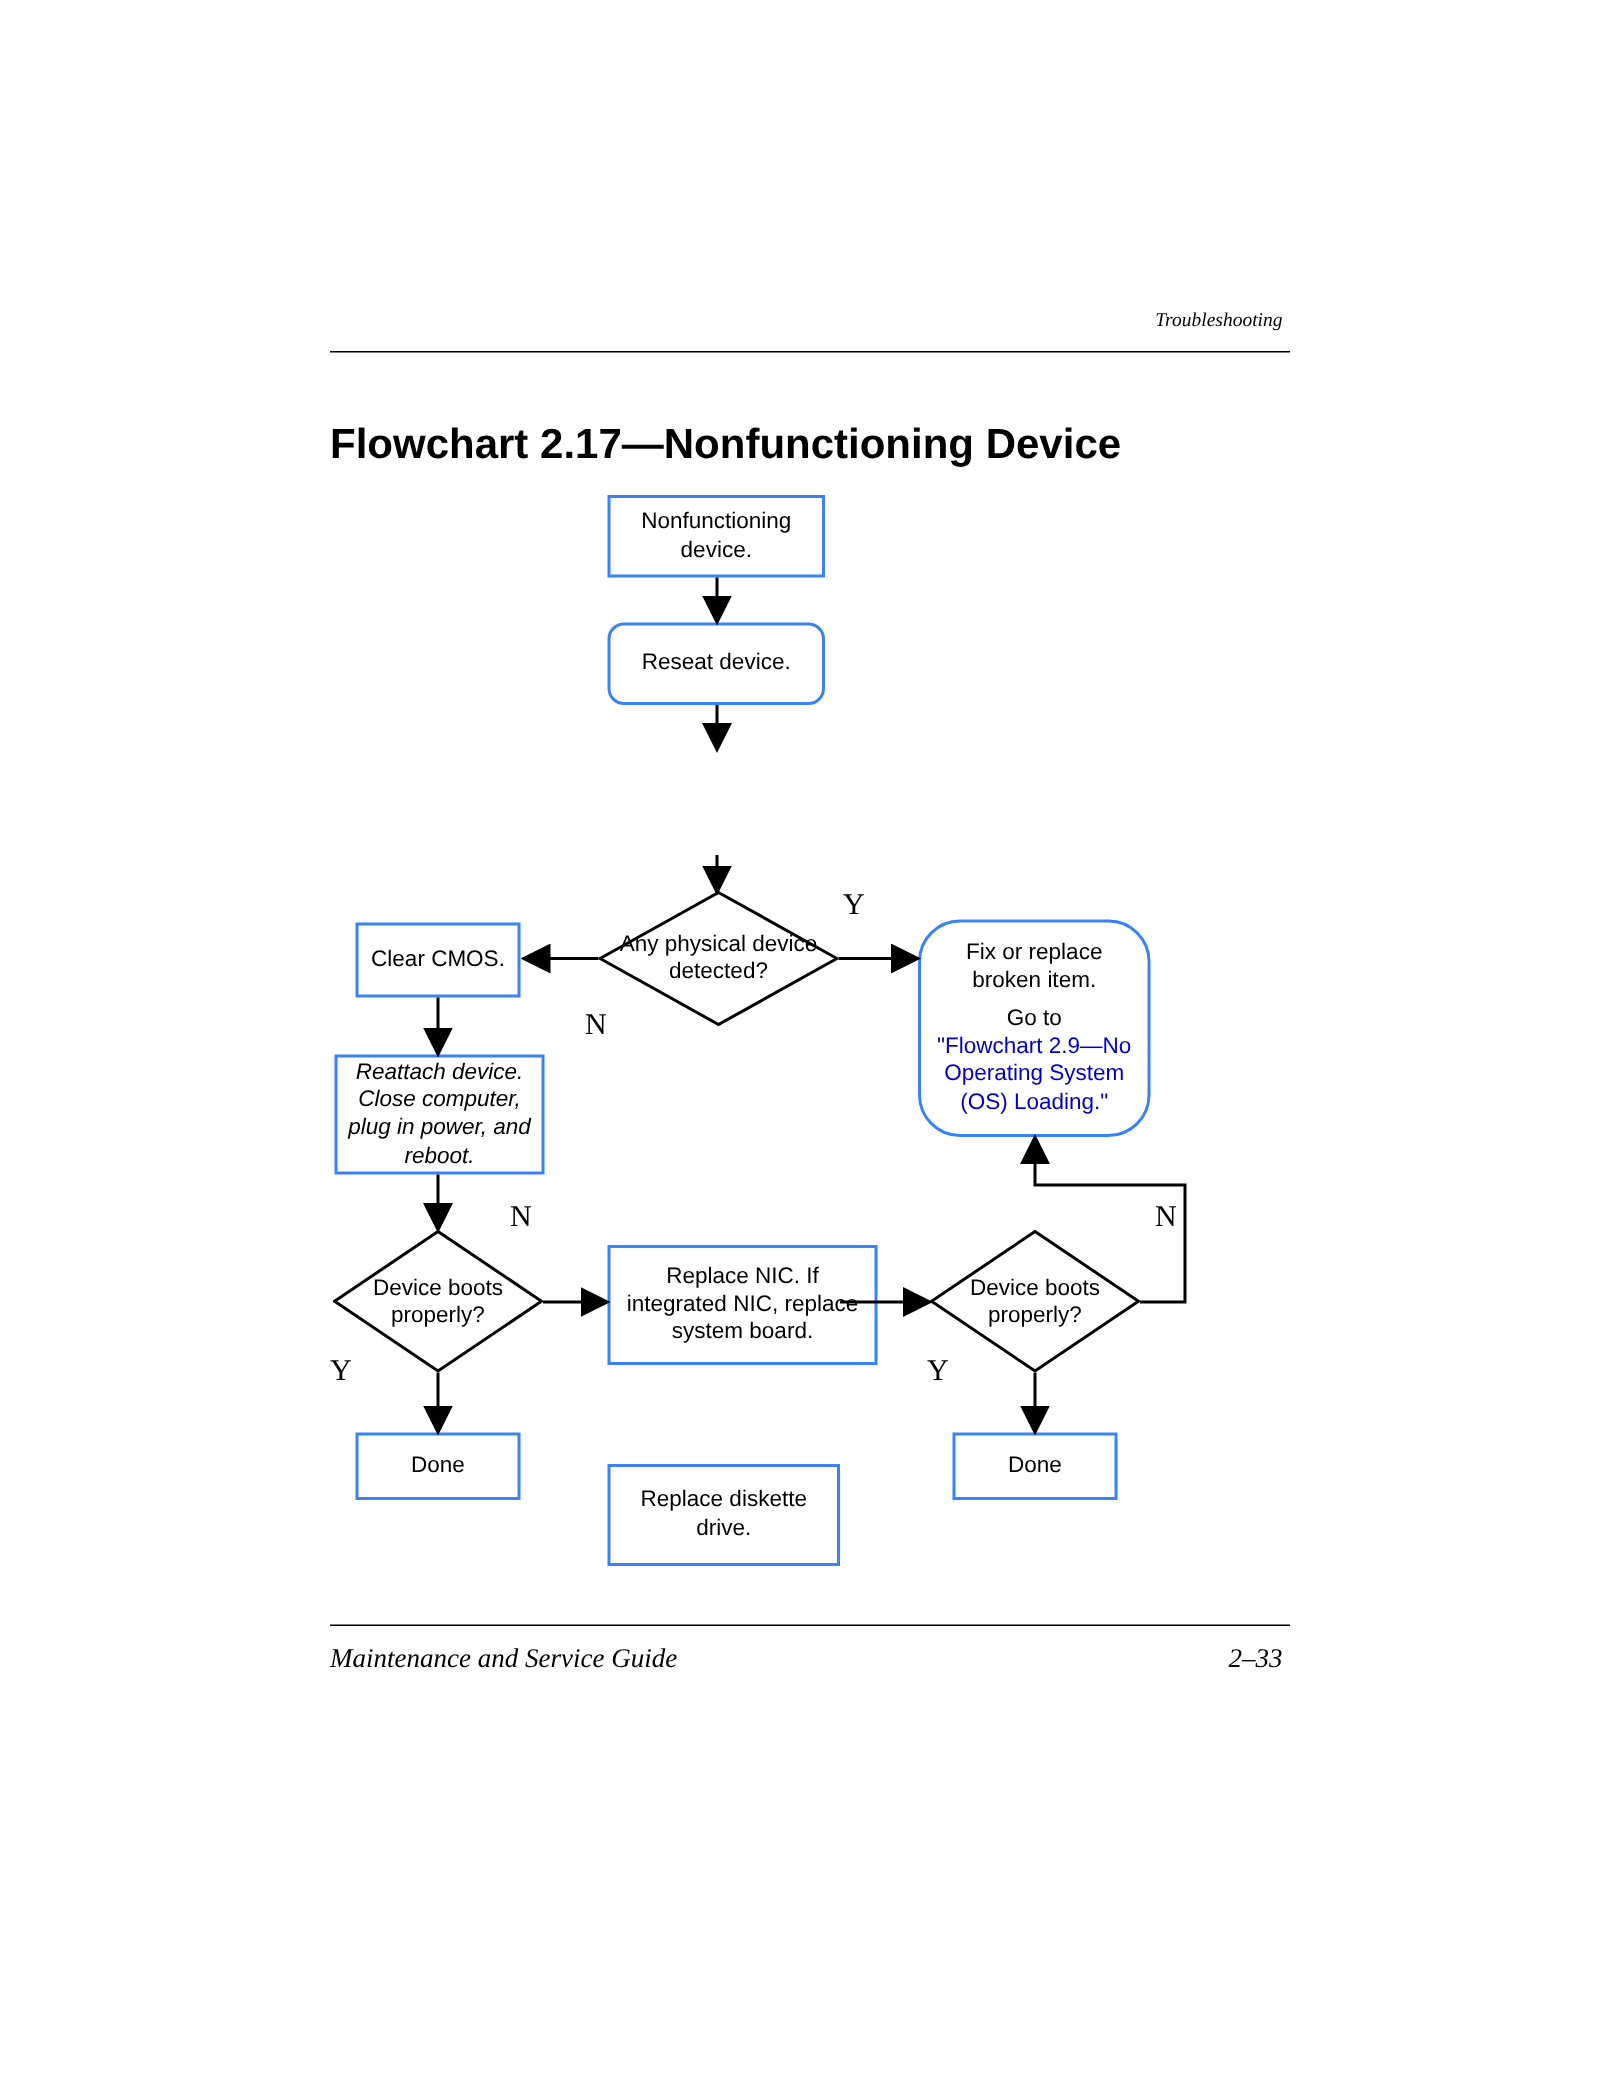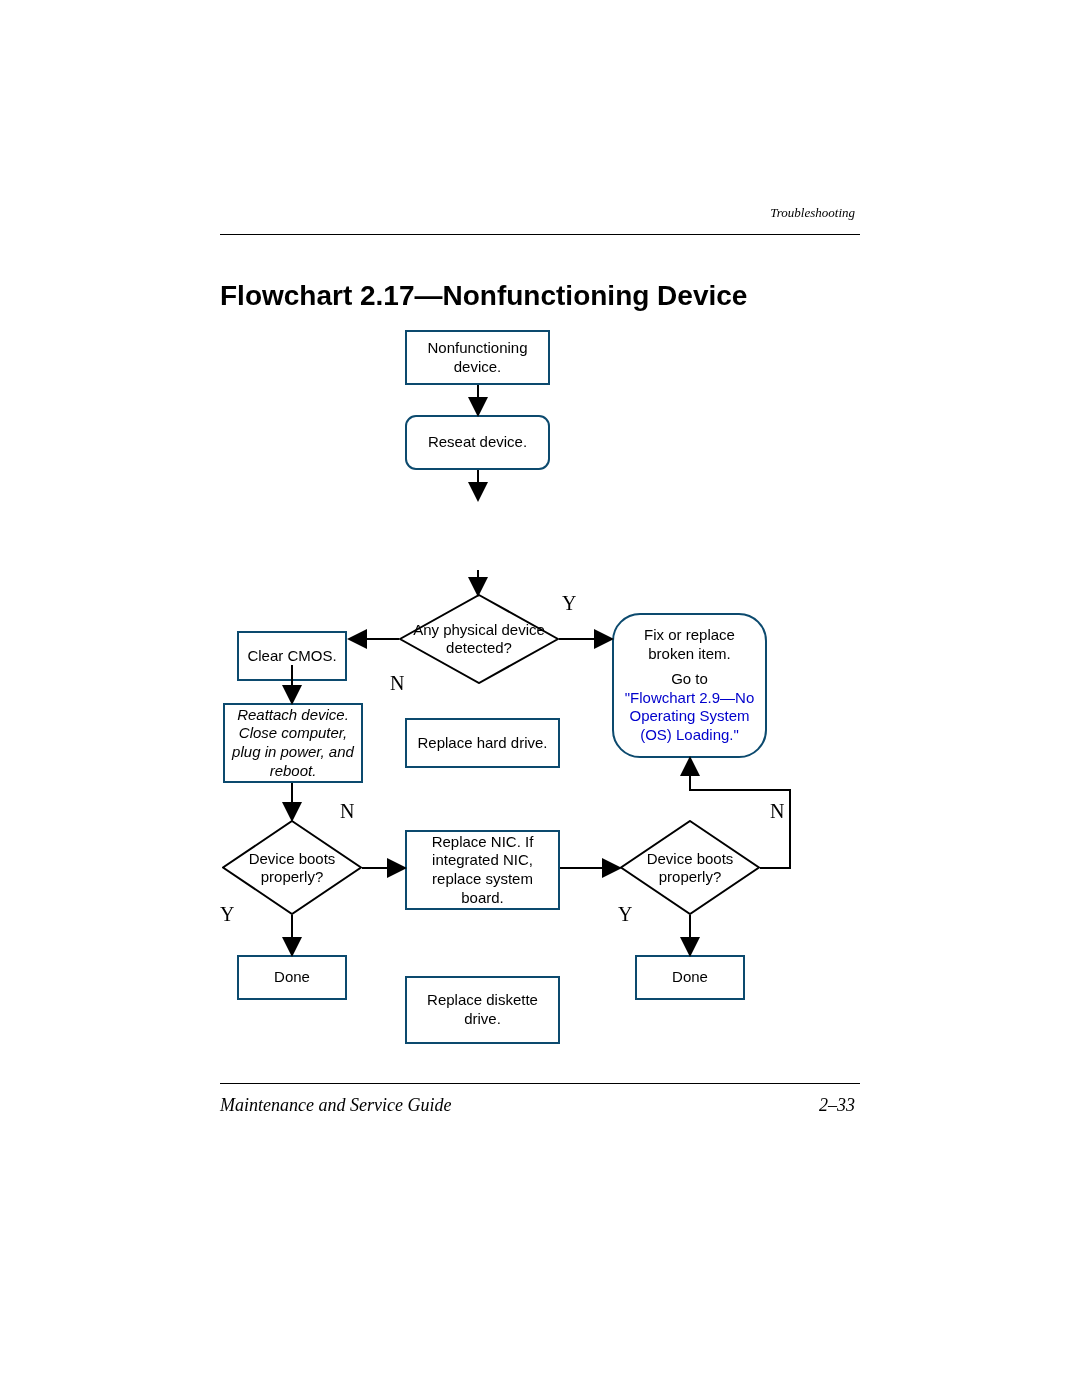--- a/index.html
+++ b/index.html
@@ -44,21 +44,21 @@
   }
   .footer-right {
     position: absolute;
     right: 225px;
     font-style: italic;
     font-family: Georgia, 'Times New Roman', serif;
     font-size: 18px;
   }
   .box {
     position: absolute;
-    border: 2px solid #0c4a6e;
+    border: 2px solid #3b82f6;
     background: #fff;
     display: flex;
     align-items: center;
     justify-content: center;
     text-align: center;
     font-size: 15px;
     line-height: 1.25;
     padding: 4px 6px;
     box-sizing: border-box;
   }
@@ -117,50 +117,47 @@
 
   <div class="diamond" style="left:399px; top:594px; width:160px; height:90px;">
     <svg width="160" height="90" viewBox="0 0 160 90">
       <polygon points="80,1 159,45 80,89 1,45" fill="#fff" stroke="#000" stroke-width="2"></polygon>
     </svg>
     <div class="dtxt">
         <span>Any physical device detected?</span>
       </div>
   </div>
 
-  <div class="box" style="left:237px; top:615px; width:110px; height:50px;margin-top:16px;">
+  <div class="box" style="left:237px; top:615px; width:110px; height:50px;">
     <span>Clear CMOS.</span>
   </div>
 
   <div class="box" style="left:612px; top:613px; width:155px; height:145px; flex-direction:column;border-radius:28px;">
     <span style="margin-bottom:6px;">Fix or replace broken item.</span>
     <span>
       <span>Go to </span><br>
       <span class="link">"Flowchart 2.9—No Operating System (OS) Loading."</span>
     </span>
   </div>
 
   <div class="box" style="left:223px; top:703px; width:140px; height:80px;font-style:italic;">
     <span>Reattach device. Close computer, plug in power, and reboot.</span>
   </div>
 
-  <div class="box" style="left:405px; top:718px; width:155px; height:50px;">
-    <span>Replace hard drive.</span>
-  </div>
 
   <div class="diamond" style="left:222px; top:820px; width:140px; height:95px;">
     <svg width="140" height="95" viewBox="0 0 140 95">
       <polygon points="70,1 139,47.5 70,94 1,47.5" fill="#fff" stroke="#000" stroke-width="2"></polygon>
     </svg>
     <div class="dtxt">
         <span>Device boots properly?</span>
       </div>
   </div>
 
-  <div class="box" style="left:405px; top:830px; width:155px; height:80px;">
+  <div class="box" style="left:405px; top:830px; width:180px; height:80px;">
     <span>Replace NIC. If integrated NIC, replace system board.</span>
   </div>
 
   <div class="diamond" style="left:620px; top:820px; width:140px; height:95px;">
     <svg width="140" height="95" viewBox="0 0 140 95">
       <polygon points="70,1 139,47.5 70,94 1,47.5" fill="#fff" stroke="#000" stroke-width="2"></polygon>
     </svg>
     <div class="dtxt">
         <span>Device boots properly?</span>
       </div>

